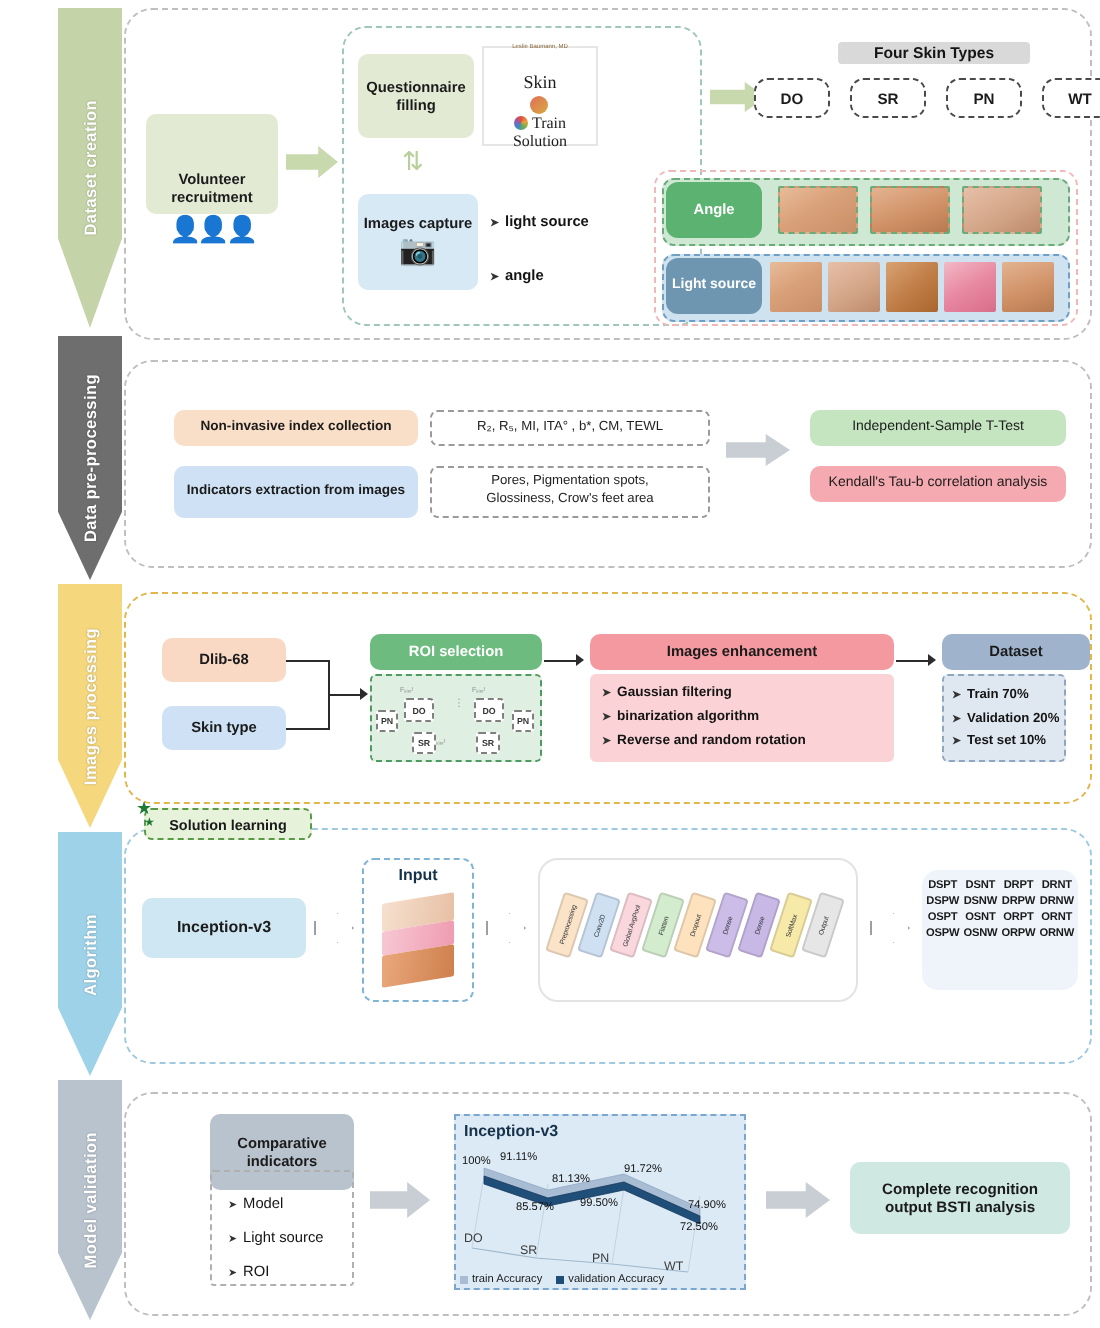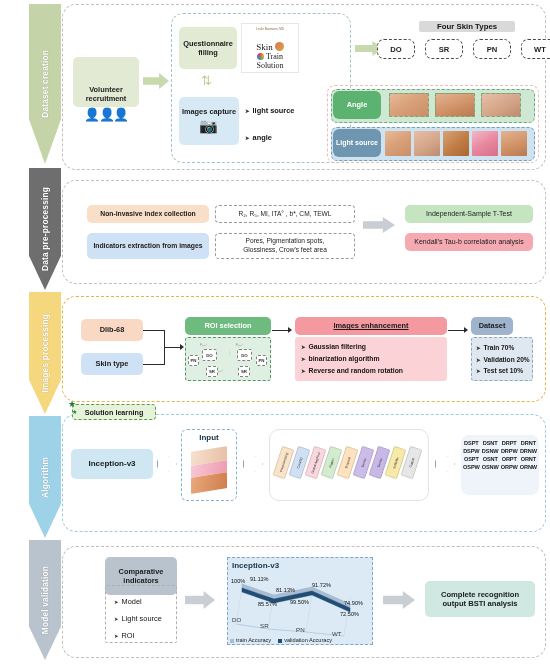--- a/index.html
+++ b/index.html
@@ -167,21 +167,21 @@
     </div>
 
     <div class="arrow-r" style="left:80px;top:68px;width:26px;height:16px;"></div>
 
     <div class="box" style="left:116px;top:22px;width:58px;height:42px;background:#e3ead4;">
       <span>Questionnaire filling</span>
     </div>
 
     <div style="position:absolute;left:178px;top:18px;width:58px;height:50px;background:#fff;border:1px solid #e6e6e6;display:flex;flex-direction:column;align-items:center;justify-content:center;">
       <div style="font-size:3px;color:#8a6a3a;">Leslie Baumann, MD</div>
-      <div style="display:flex;align-items:flex-start;gap:2px;margin-top:11px;">
+      <div style="display:flex;align-items:center;gap:2px;margin-top:11px;flex-direction:column;">
         <div style="font-size:9px;font-family:'Liberation Serif',serif;color:#1a1a1a;">Skin</div>
         <div style="width:9px;height:9px;border-radius:50%;background:linear-gradient(135deg,#e06f5b,#d8a93e);"></div>
       </div>
       <div style="display:flex;align-items:center;gap:2px;">
         <div style="width:7px;height:7px;border-radius:50%;background:conic-gradient(#e34b3c,#e8a13a,#6fae4e,#3f88c5,#8d5fb0,#e34b3c);"></div>
         <div style="font-size:8px;font-family:'Liberation Serif',serif;color:#1a1a1a;">Train</div>
       </div>
       <div style="font-size:8px;font-family:'Liberation Serif',serif;color:#1a1a1a;">Solution</div>
     </div>
 
@@ -255,33 +255,33 @@
       <div class="roi-face" style="left:20px;top:28px;width:12px;height:11px;">SR</div>
       <div class="roi-face" style="left:51px;top:11px;width:15px;height:12px;">DO</div>
       <div class="roi-face" style="left:70px;top:17px;width:11px;height:11px;">PN</div>
       <div class="roi-face" style="left:52px;top:28px;width:12px;height:11px;">SR</div>
       <div style="position:absolute;left:41px;top:12px;font-size:5px;color:#999;line-height:.85;">⋮</div>
     </div>
 
     <div class="thin-arrow" style="left:209px;top:33px;width:16px;"></div>
     <div class="thin-head" style="left:225px;top:30px;"></div>
 
-    <div class="box" style="left:232px;top:20px;width:152px;height:18px;background:#f4999f;text-decoration:underline;">Images enhancement</div>
+    <div class="box" style="left:232px;top:20px;width:152px;height:18px;background:#f4999f;">Images enhancement</div>
     <div style="position:absolute;left:232px;top:40px;width:152px;height:44px;background:#fbd2d5;border-radius:3px;">
       <div class="bullet-list" style="left:6px;top:4px;font-weight:bold;font-size:6.8px;">
         <div>Gaussian filtering</div>
         <div>binarization algorithm</div>
         <div>Reverse and random rotation</div>
       </div>
     </div>
 
     <div class="thin-arrow" style="left:385px;top:33px;width:16px;"></div>
     <div class="thin-head" style="left:401px;top:30px;"></div>
 
-    <div class="box" style="left:408px;top:20px;width:42px;height:18px;background:#9fb3cc;color:#1b1b1b;">Dataset</div>
+    <div class="box" style="left:408px;top:20px;width:74px;height:18px;background:#9fb3cc;color:#1b1b1b;">Dataset</div>
     <div style="position:absolute;left:408px;top:40px;width:62px;height:44px;background:#dfe7f0;border:1px dashed #8fa6c0;border-radius:3px;">
       <div class="bullet-list" style="left:4px;top:4px;font-weight:bold;font-size:6.6px;">
         <div>Train 70%</div>
         <div>Validation 20%</div>
         <div>Test set 10%</div>
       </div>
     </div>
   </div>
 
   <div class="section" style="left:62px;top:414px;width:484px;height:118px;border-color:#9ec9e0;">

